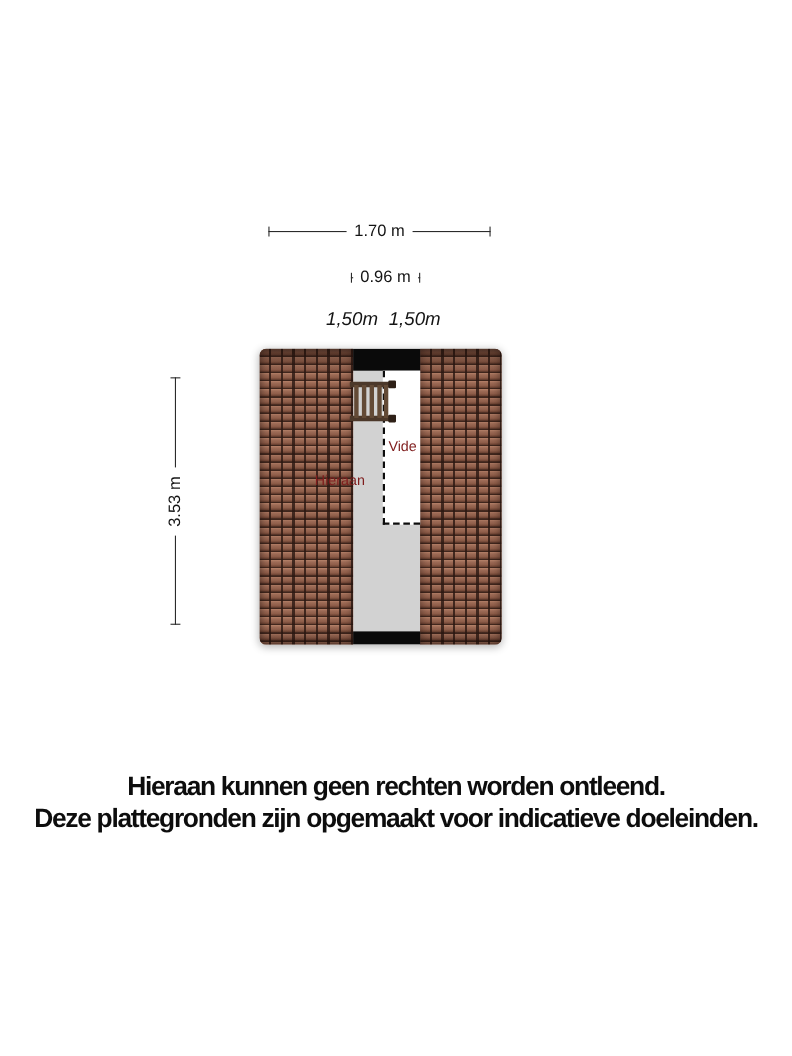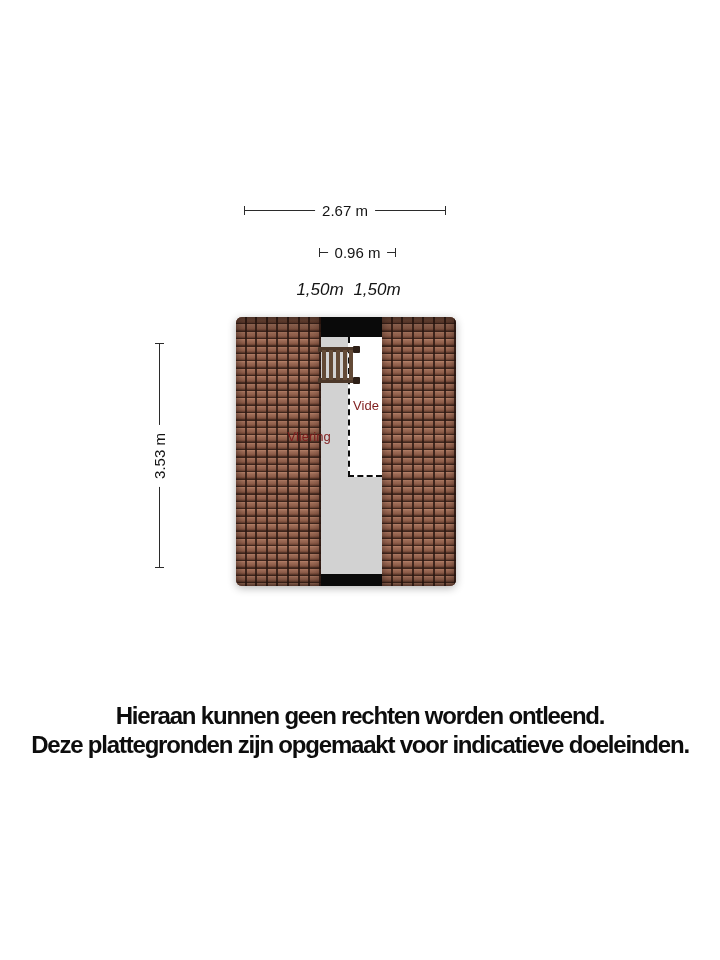--- a/index.html
+++ b/index.html
@@ -133,24 +133,24 @@
 </style>
 </head>
 <body>
 
 <div class="canvas">
 
   <div class="dim-h" style="left:244px; top:205px; width:202px; height:9px;">
     <span class="dline"></span>
     <span class="tick t-left"></span>
     <span class="tick t-right"></span>
-    <span class="dlabel">2.67 m</span>
+    <span class="dlabel">1.70 m</span>
   </div>
 
-  <div class="dim-h" style="left:319px; top:247px; width:77px; height:9px;">
+  <div class="dim-h" style="left:319px; top:247px; width:63px; height:9px;">
     <span class="dline"></span>
     <span class="tick t-left"></span>
     <span class="tick t-right"></span>
     <span class="dlabel">0.96 m</span>
   </div>
 
   <div class="free-label" style="left:320px; top:280px;">1,50m</div>
   <div class="free-label" style="left:377px; top:280px;">1,50m</div>
 
   <div class="dim-v" style="left:154px; top:343px; width:9px; height:225px;">
@@ -174,21 +174,21 @@
       <span class="rail rail-bottom"></span>
       <span class="rung"></span>
       <span class="rung"></span>
       <span class="rung"></span>
       <span class="rung"></span>
       <span class="rung"></span>
       <span class="knob knob-top"></span>
       <span class="knob knob-bottom"></span>
     </div>
 
-    <div class="room-label vliering">Vliering</div>
+    <div class="room-label vliering">Hieraan</div>
     <div class="room-label vide">Vide</div>
   </div>
 
   <div class="disclaimer">
     <div>Hieraan kunnen geen rechten worden ontleend.</div>
     <div>Deze plattegronden zijn opgemaakt voor indicatieve doeleinden.</div>
   </div>
 
 </div>
 

